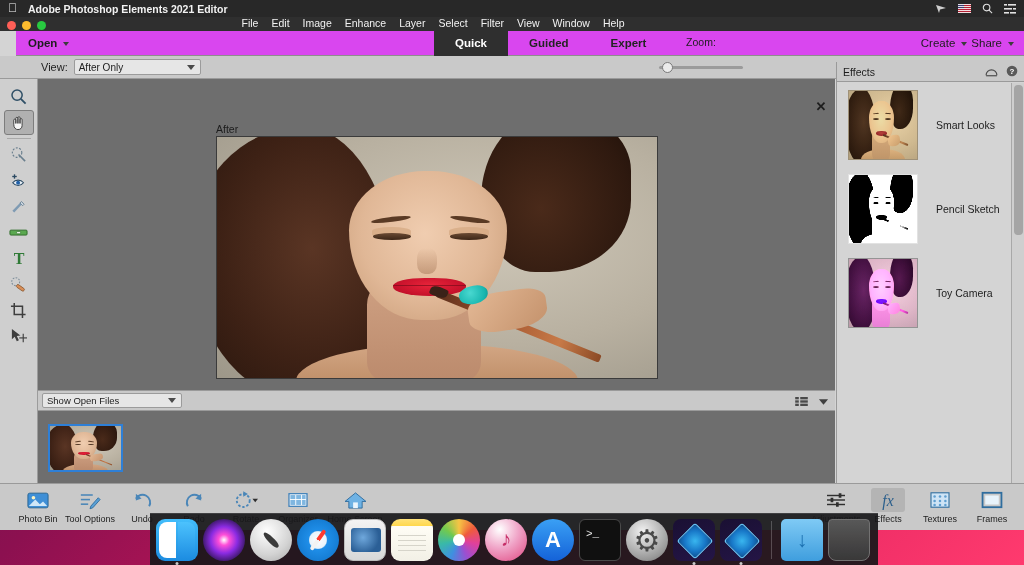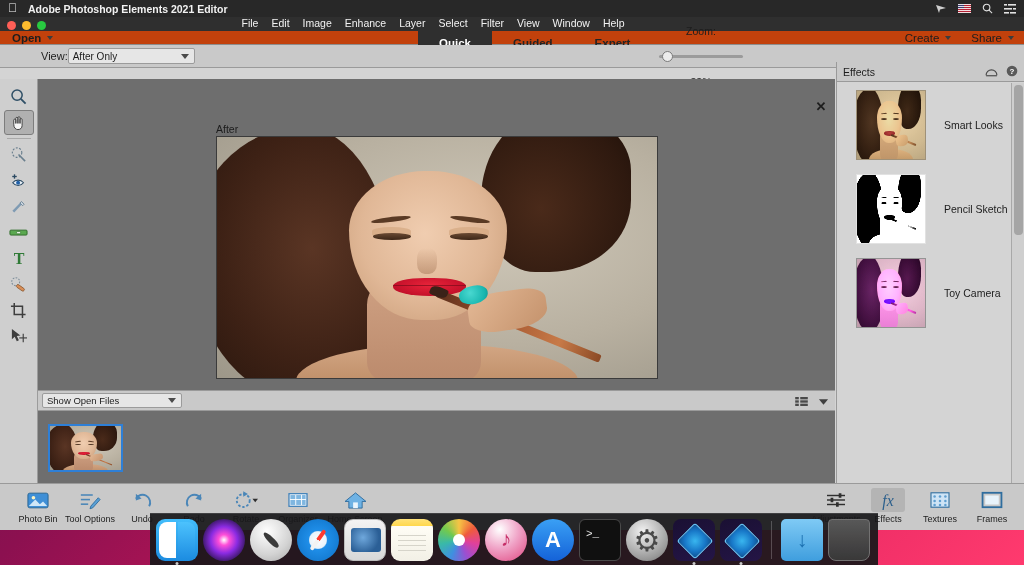--- a/index.html
+++ b/index.html
@@ -31,36 +31,36 @@
   
   #appwin { position: absolute; top: 17px; left: 0; width: 1024px; height: 496px; background: #d4d4d4; }
 
   #titlebar { position: relative; height: 14px; background: #2f2f2f; }
   .traffic { position: absolute; top: 4px; width: 9px; height: 9px; border-radius: 50%; }
   .tl-red { left: 7px; background: #ff5f57; }
   .tl-yellow { left: 22px; background: #febc2e; }
   .tl-green { left: 37px; background: #28c840; }
 
   
-  #apptoolbar { position: relative; height: 14px; background: #c2410c;
-    border-bottom: 1px solid #8d8d8d; display: flex; align-items: center; }
+  #apptoolbar { position: relative; height: 25px; background: #d946ef;
+    border-bottom: 1px solid #8d8d8d; display: flex; align-items: center; margin-left: 16px; }
   #open-btn { margin-left: 12px; font-size: 11.5px; font-weight: bold; color: #1d1d1d; }
   .caret { display:inline-block; width:0;height:0; border-left:3.5px solid transparent;
     border-right:3.5px solid transparent; border-top:4px solid #3c3c3c; margin-left:6px; vertical-align: middle;}
   #modes { position: absolute; left: 418px; top: 0; height: 25px; display: flex; }
   .mode { height: 25px; line-height: 25px; padding: 0 21px; font-size: 11.5px; font-weight: bold; color: #232323; }
   .mode.active { background: #2f2f2f; color: #ffffff; }
-  #create-share { position: absolute; right: 10px; display: flex; gap: 20px; }
+  #create-share { position: absolute; right: 10px; display: flex; gap: 4px; }
   #create-share .csbtn { font-size: 11.5px; color: #1d1d1d; }
 
   
   #optionsbar { position: relative; height: 23px; background: #c9c9c9;
     border-bottom: 1px solid #9a9a9a; display: flex; align-items: center; }
   #view-label { margin-left: 41px; font-size: 11px; color: #1d1d1d; }
-  #view-select { width: 127px; height: 16px; background: #e6e6e6;
+  #view-select { margin-left: 6px; width: 127px; height: 16px; background: #e6e6e6;
     border: 1px solid #9b9b9b; border-radius: 2px; font-size: 10px; color: #1c1c1c;
     display: flex; align-items: center; padding: 0 4px; position: relative; }
   #view-select .dcaret { position:absolute; right: 5px; width:0;height:0;
     border-left:4px solid transparent;border-right:4px solid transparent;border-top:5px solid #4a4a4a;}
   #zoomgroup { position: absolute; left: 659px; display: flex; align-items: center; gap: 18px; flex-direction: column; }
   #zoom-label { font-size: 10.5px; color: #1d1d1d; }
   #zoom-track { position: relative; width: 84px; height: 3px; background: #9b9b9b; border-radius: 2px; }
   #zoom-knob { position: absolute; left: 3px; top: -4px; width: 11px; height: 11px; border-radius: 50%;
     background: #ececec; border: 1px solid #7a7a7a; }
   #zoom-value { font-size: 10.5px; color: #1d1d1d; }
@@ -137,21 +137,21 @@
   #bin-thumb { position: absolute; left: 10px; top: 13px; width: 75px; height: 48px; border: 2px solid #2e7fd6;
     background: #bdb6a8; overflow: hidden; }
 
   
   #rightpanel { position: absolute; left: 836px; top: 45px; width: 188px; height: 421px;
     background: #d4d4d4; border-left: 1px solid #9a9a9a; }
   #panelhdr { height: 20px; background: #c9c9c9; border-bottom: 1px solid #9a9a9a;
     display: flex; align-items: center; padding: 0 6px; }
   #panelhdr .ptitle { font-size: 10.5px; color: #1d1d1d; flex: 1; }
   #panelhdr .phicon { margin-left: 8px; }
-  #fxlist { position: absolute; top: 21px; left: 8px; width: 175px; height: 400px; overflow: hidden; text-align: center; }
+  #fxlist { position: absolute; top: 21px; left: 0; width: 175px; height: 400px; overflow: hidden; text-align: center; }
   .fxrow { display: flex; align-items: center; height: 84px; padding-left: 11px; }
   .fxthumb { width: 70px; height: 70px; border: 1px solid #8c8c8c; overflow: hidden; position: relative;
     background: #b6aa9a; }
   .fxlabel { margin-left: 18px; font-size: 10.5px; color: #1d1d1d; }
   .fx-smart { filter: sepia(.55) saturate(1.25) contrast(1.08) brightness(.92); }
   .fx-tint { filter: grayscale(.85) contrast(1.1) brightness(1.02) sepia(.18); }
   .fx-seasons { filter: saturate(1.35) contrast(1.05) brightness(1.05); }
   .fx-pencil { filter: grayscale(1) contrast(3.2) brightness(1.35); }
   .fx-toy { filter: saturate(1.5) hue-rotate(280deg) contrast(1.1) brightness(1.05); }
   #panel-scroll { position: absolute; right: 0; top: 21px; width: 13px; height: 400px;

